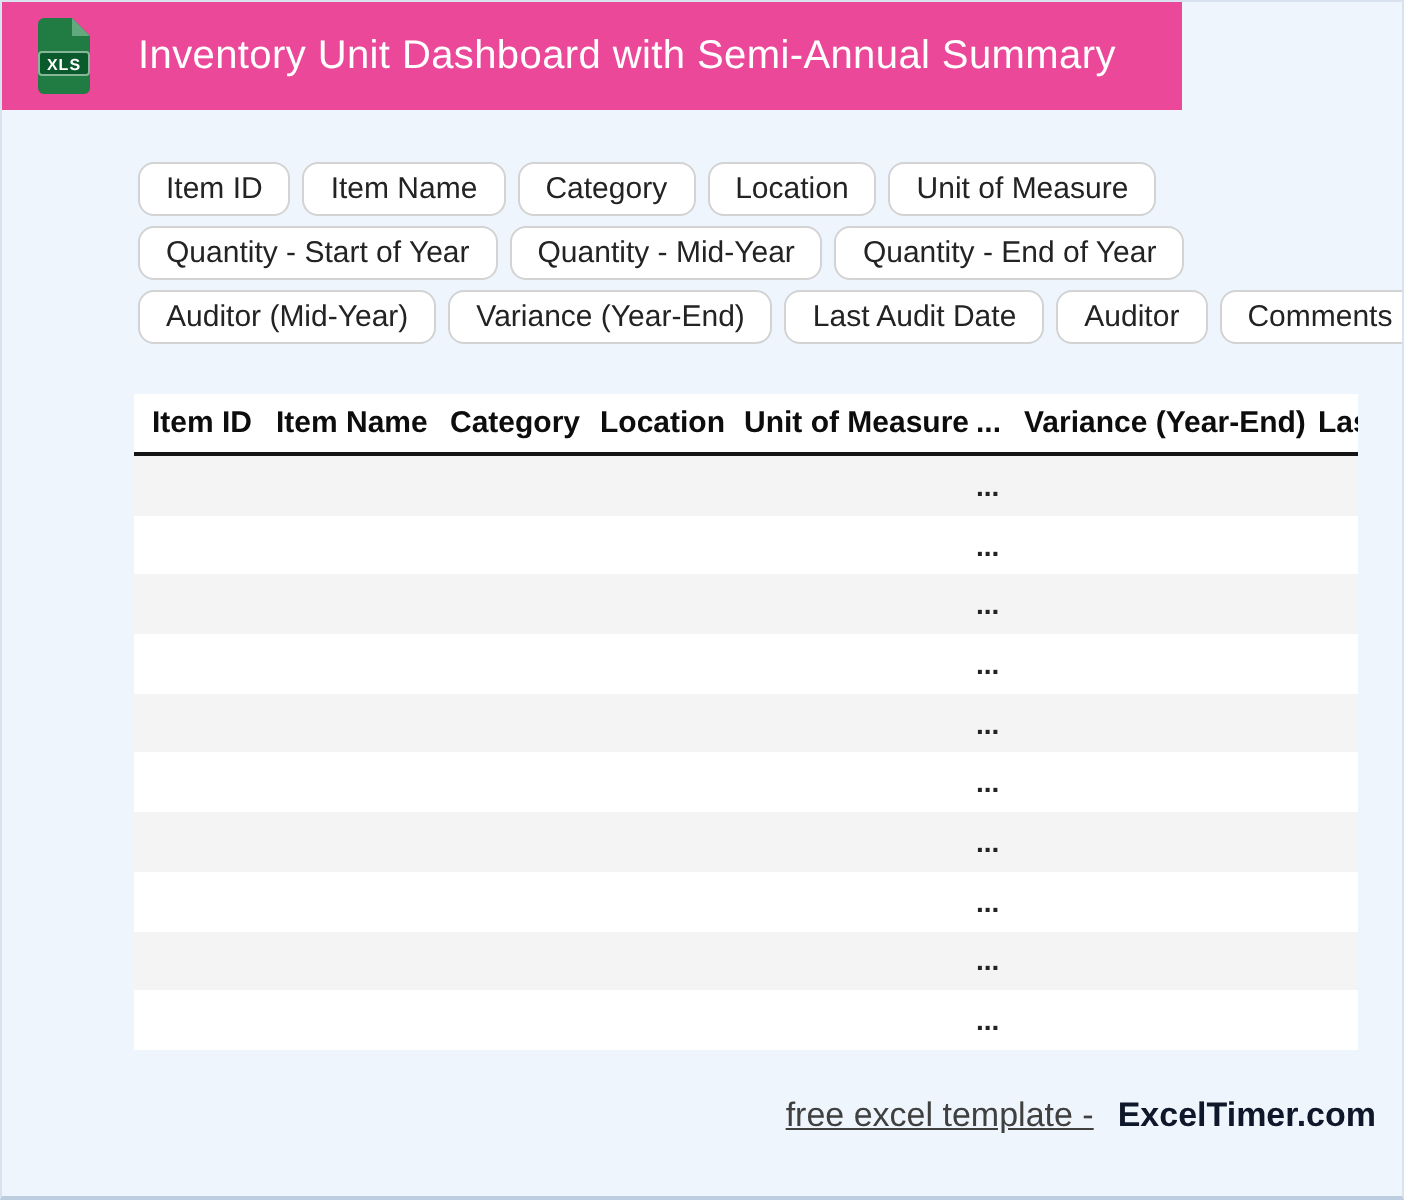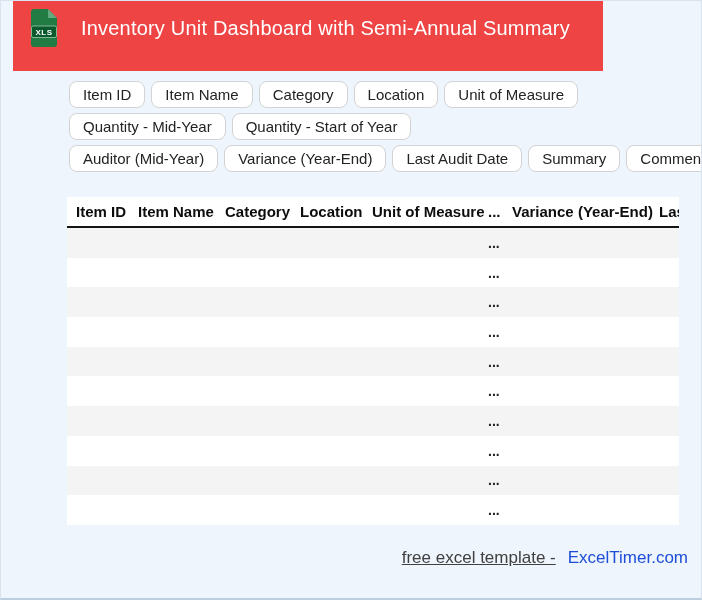--- a/index.html
+++ b/index.html
@@ -12,23 +12,23 @@
     position: relative;
     width: 702px; height: 600px;
     box-sizing: border-box;
     background: #eff5fc;
     border: 1px solid #d9e2ef;
     border-bottom: 2px solid #bccddf;
     overflow: hidden;
   }
   
   .titlebar {
-    position: absolute; top: 0; left: 12px;
-    width: 590px; height: 70px;
-    background: #ef4444;
+    position: absolute; top: 0; left: 0;
+    width: 590px; height: 54px;
+    background: #ec4899;
     display: flex; align-items: center;
   }
   .file-icon { position: absolute; left: 18px; top: 8px; width: 26px; height: 38px; }
   .title {
     position: absolute; left: 68px; top: 0;
     line-height: 54px;
     color: #ffffff; font-size: 20px; font-weight: 500;
     white-space: nowrap; letter-spacing: 0.2px;
   }
   
@@ -76,21 +76,21 @@
     position: absolute; left: 421px; top: 50%;
     transform: translateY(-50%);
     font-size: 14px; font-weight: bold; color: #222222;
   }
   
   .footer {
     position: absolute; top: 547px; right: 13px;
     font-size: 17px; white-space: nowrap;
   }
   .footer-prefix { color: #404040; text-decoration: underline; }
-  .footer-brand { color: #1d4ed8; font-weight: normal; margin-left: 12px; }
+  .footer-brand { color: #0f172a; font-weight: bold; margin-left: 12px; }
 </style>
 </head>
 <body>
 
 <div class="page">
 
   <div class="titlebar">
     <svg class="file-icon" viewBox="0 0 26 38" width="26" height="38" aria-hidden="true">
       <path d="M3,0 L17,0 L26,9 L26,35 A3,3 0 0 1 23,38 L3,38 A3,3 0 0 1 0,35 L0,3 A3,3 0 0 1 3,0 Z" fill="#217c44"></path>
       <path d="M17,0 L26,9 L17,9 Z" fill="#62a97d"></path>
@@ -102,28 +102,29 @@
 
   <div class="chips">
     <div class="chip-row">
       <button class="chip">Item ID</button>
       <button class="chip">Item Name</button>
       <button class="chip">Category</button>
       <button class="chip">Location</button>
       <button class="chip">Unit of Measure</button>
     </div>
     <div class="chip-row">
+      <button class="chip">Quantity - Start of Year</button>
       <button class="chip">Quantity - Mid-Year</button>
-      <button class="chip">Quantity - Start of Year</button>
+      <button class="chip">Quantity - End of Year</button>
     </div>
     <div class="chip-row">
       <button class="chip">Auditor (Mid-Year)</button>
       <button class="chip">Variance (Year-End)</button>
       <button class="chip">Last Audit Date</button>
-      <button class="chip">Summary</button>
+      <button class="chip">Auditor</button>
       <button class="chip">Comments</button>
     </div>
   </div>
 
   <div class="table">
     <div class="thead">
       <div class="th c0">Item ID</div>
       <div class="th c1">Item Name</div>
       <div class="th c2">Category</div>
       <div class="th c3">Location</div>

